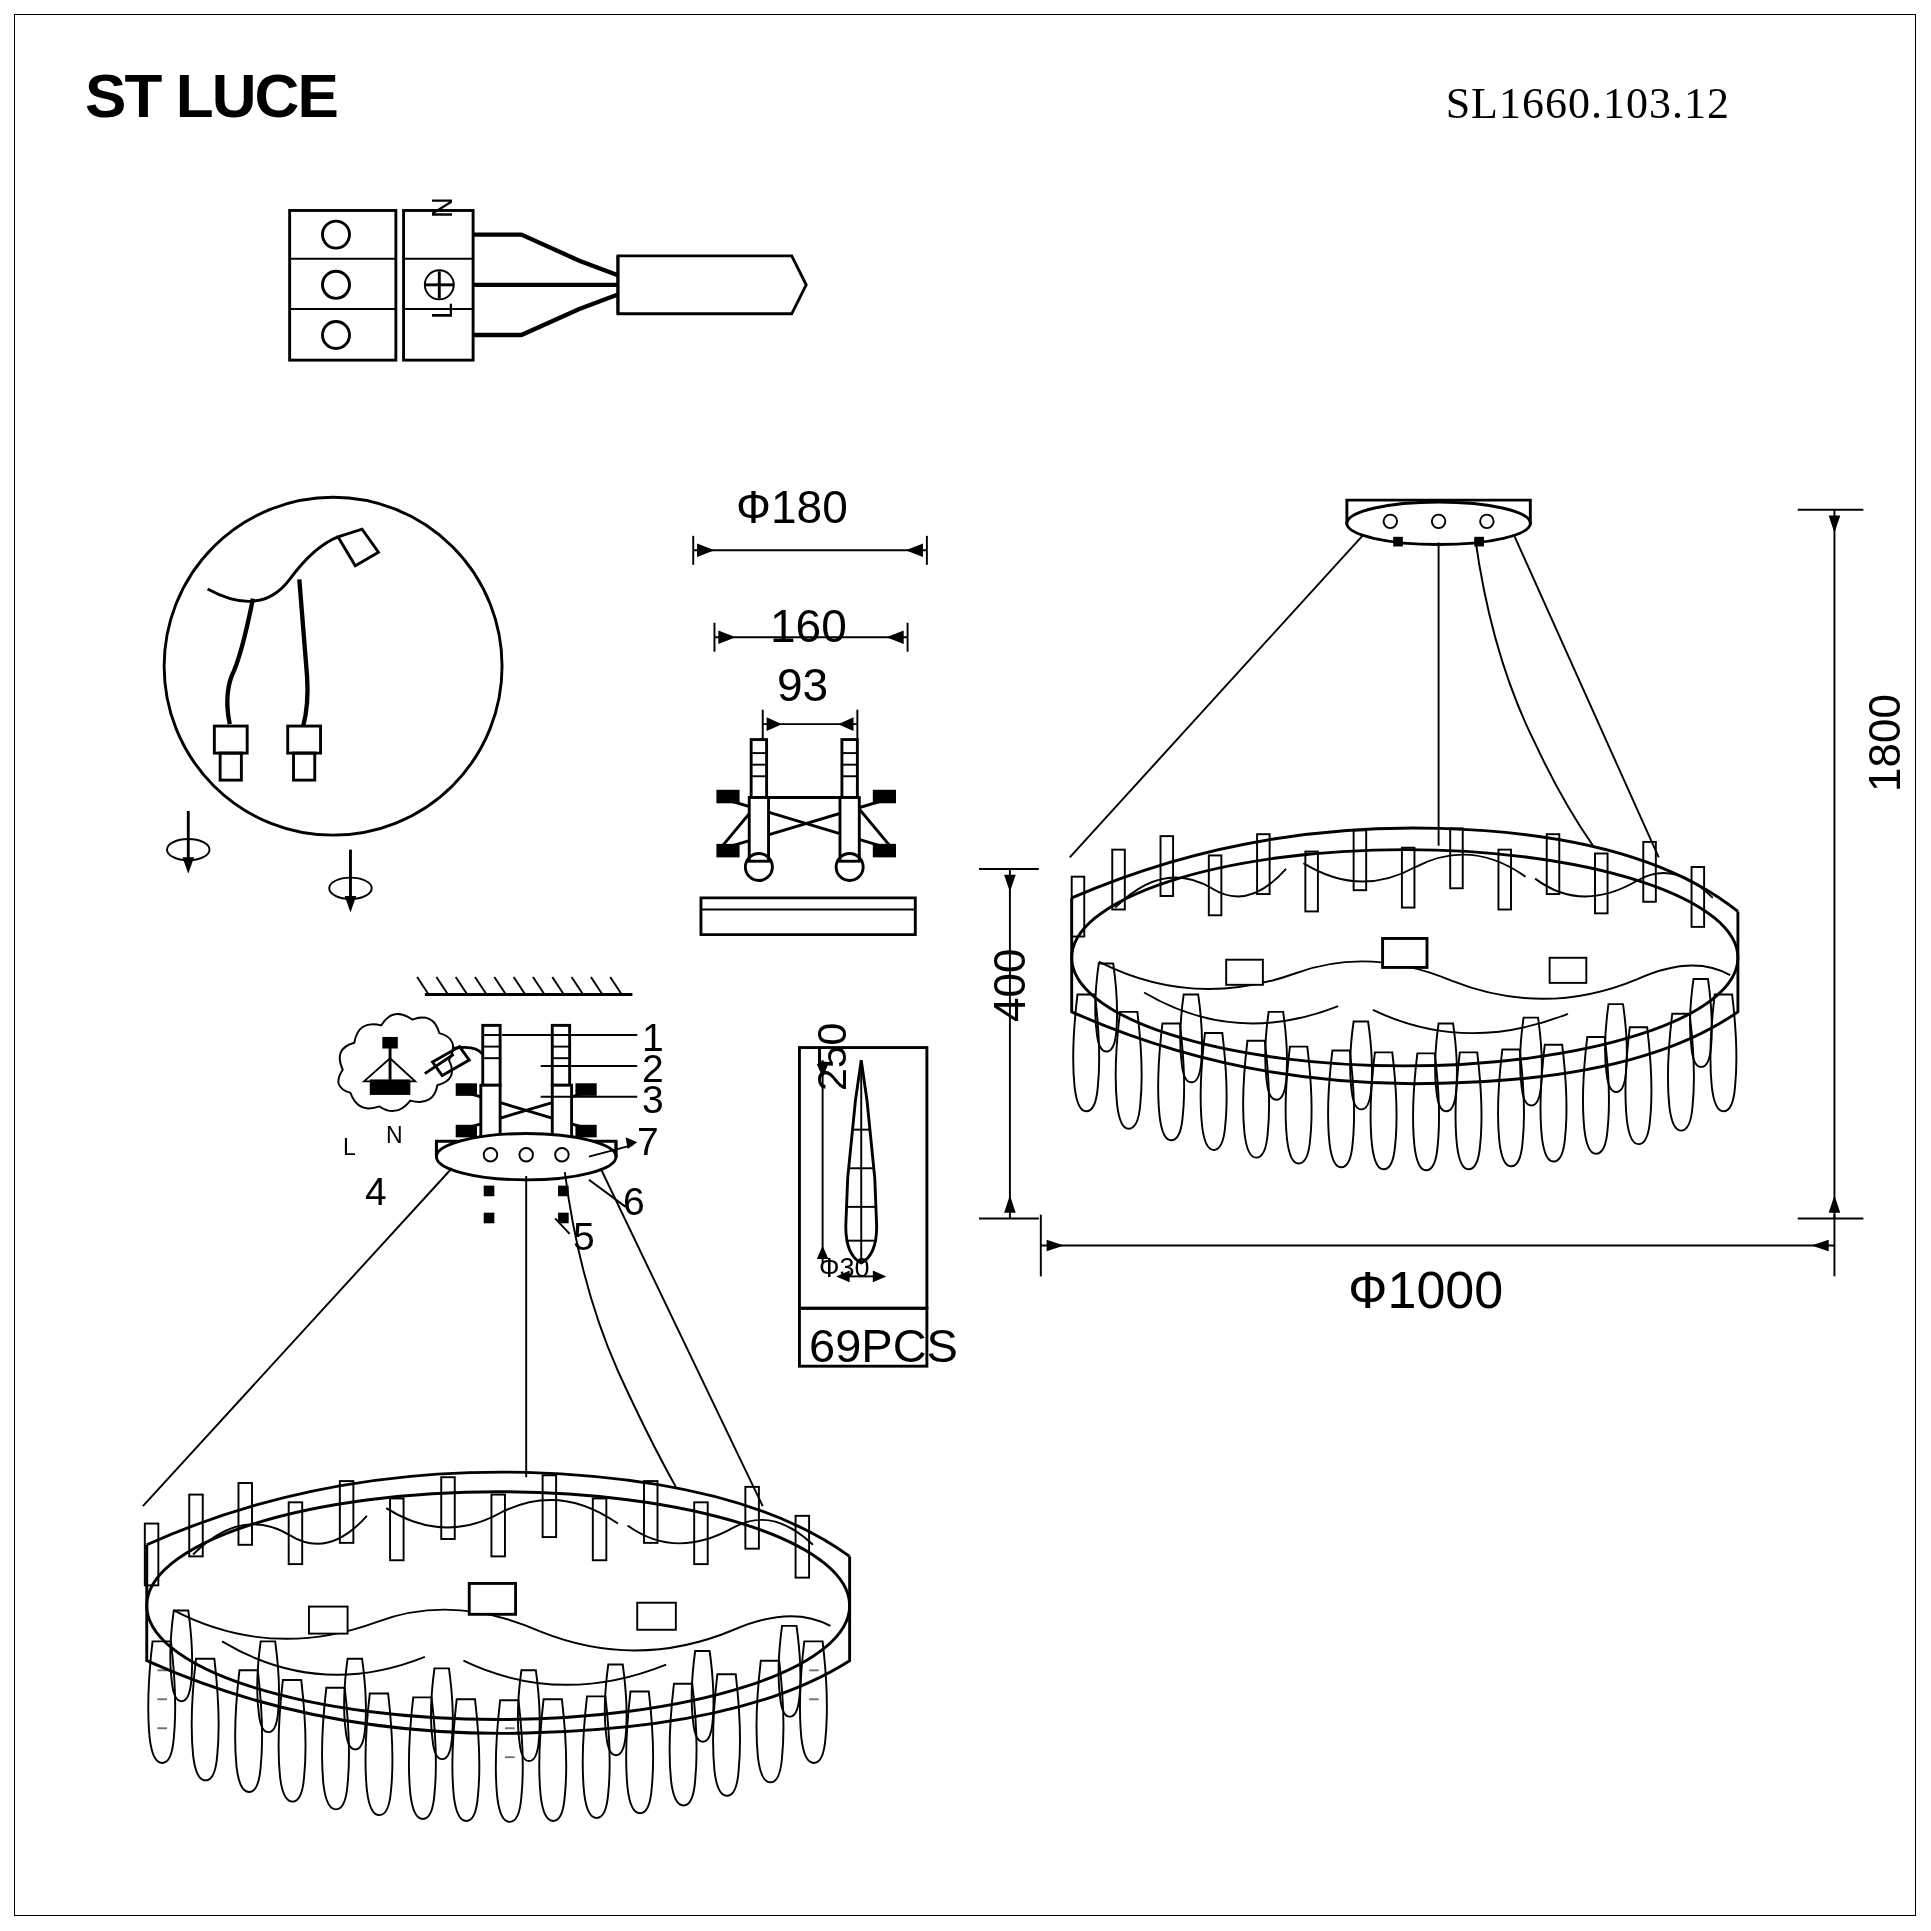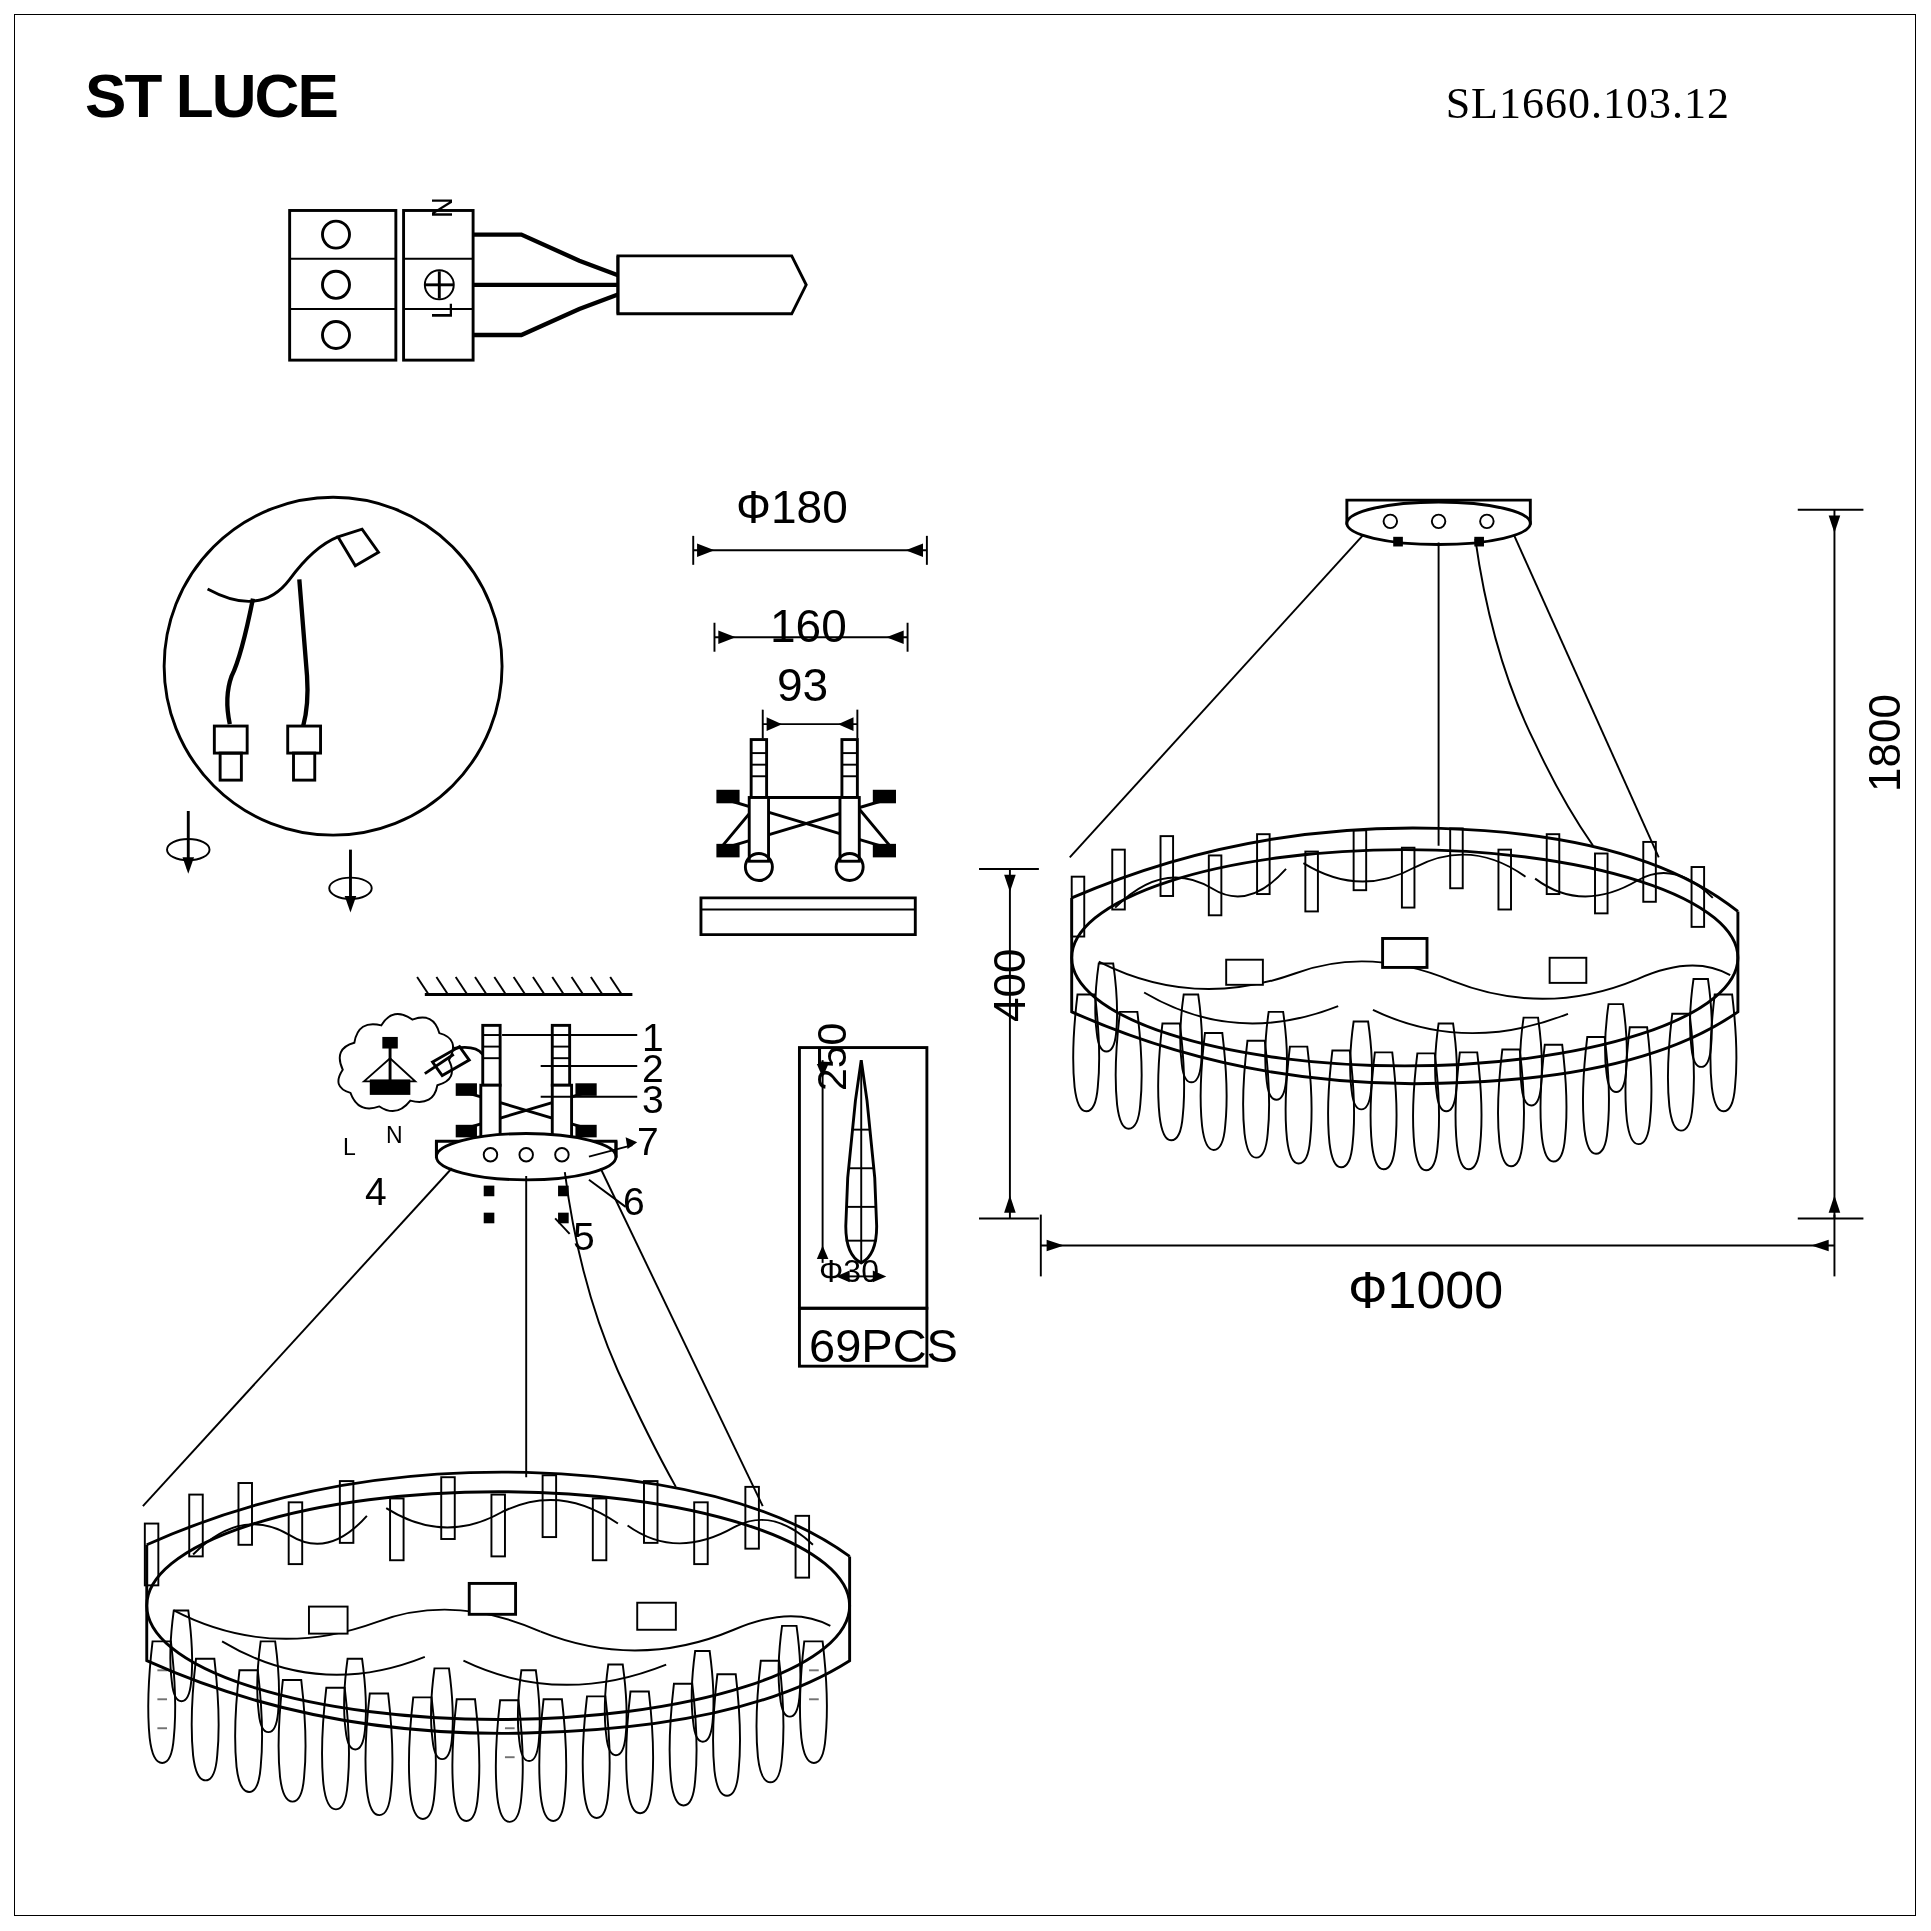--- a/index.html
+++ b/index.html
@@ -137,21 +137,21 @@
 
     <line x1="852" y1="1098" x2="852" y2="1308" class="ln thin"></line>
     <path d="M846 1102 L852 1116 L858 1102 Z" class="fillblk"></path>
     <path d="M846 1304 L852 1290 L858 1304 Z" class="fillblk"></path>
 
     <line x1="876" y1="1322" x2="908" y2="1322" class="ln thin"></line>
     <path d="M880 1316 L866 1322 L880 1328 Z" class="fillblk"></path>
     <path d="M904 1316 L918 1322 L904 1328 Z" class="fillblk"></path>
   </svg>
   <div class="lbl" style="left:809px;top:1091px;transform:rotate(-90deg);transform-origin:left top;font-size:41px;">250</div>
-  <div class="lbl" style="left:819px;top:1253px;font-size:32px;">Ф30</div>
+  <div class="lbl" style="left:819px;top:1253px;font-size:27px;">Ф30</div>
   <div class="lbl" style="left:809px;top:1318px;font-size:47px;">69PCS</div>
 
   <svg width="1931" height="1931" viewBox="0 0 2000 2000">
 
     <line x1="440" y1="1030" x2="655" y2="1030" class="ln med"></line>
     <g class="ln thin">
       <line x1="444" y1="1030" x2="432" y2="1012"></line>
         <line x1="464" y1="1030" x2="452" y2="1012"></line>
       <line x1="484" y1="1030" x2="472" y2="1012"></line>
         <line x1="504" y1="1030" x2="492" y2="1012"></line>

